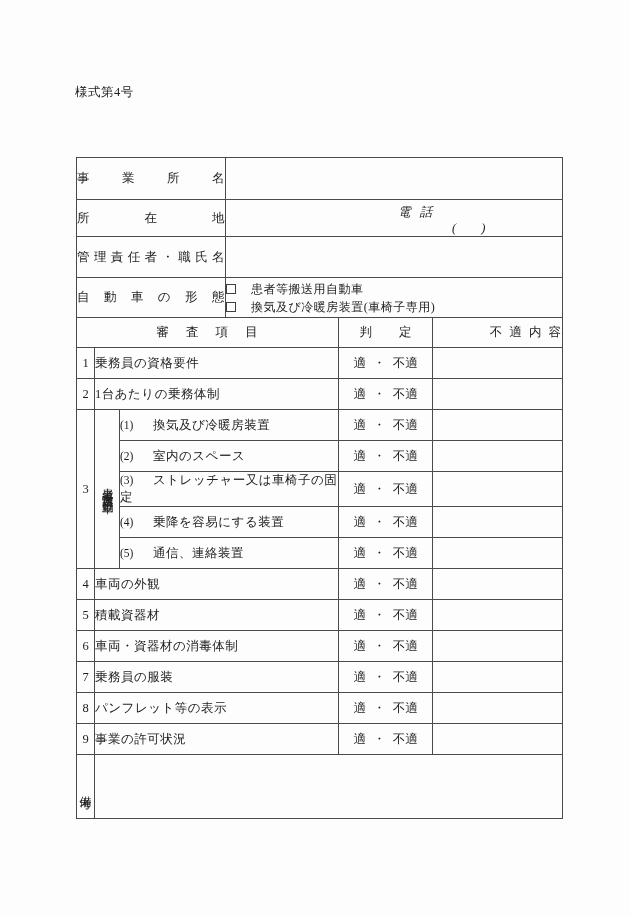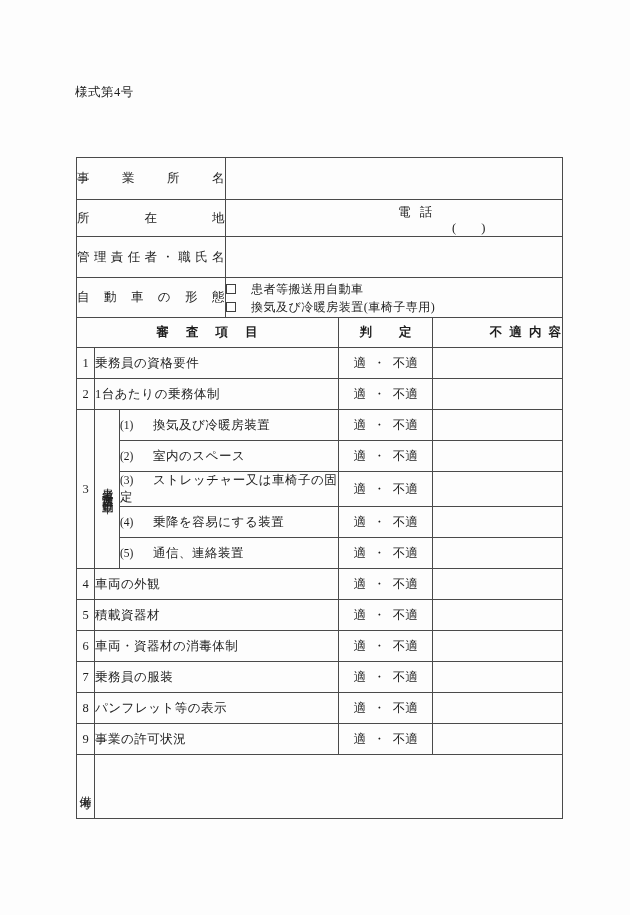--- a/index.html
+++ b/index.html
@@ -49,35 +49,35 @@
   td.info-label {
     text-align: justify;
     text-align-last: justify;
     padding: 0 8px;
     letter-spacing: 0.5px;
   }
   tr.r-info1 { height: 42px; }
   tr.r-info2 { height: 37px; }
   tr.r-info3 { height: 41px; }
   tr.r-info4 { height: 40px; }
-  td.phone-cell { vertical-align: top; }
+  td.phone-cell { vertical-align: top; font-style: italic; }
   .phone-line1 { padding: 5px 0 0 172px; font-size: 12.5px; word-spacing: 6px; line-height: 15px; }
   .phone-line2 { padding: 1px 0 0 226px; font-size: 12.5px; line-height: 15px; }
   td.vehicle-cell { vertical-align: middle; padding-left: 10px; }
   .vehicle-option { line-height: 18px; white-space: nowrap; font-size: 12px; letter-spacing: 0.5px; }
   .cb {
     display: inline-block;
     width: 10px; height: 10px;
     border: 1px solid #3f3f3f;
     margin-right: 15px;
     vertical-align: -1px;
     background: #fdfdfd;
   }
   
-  tr.r-head { height: 30px; font-weight: bold; }
+  tr.r-head { height: 30px; }
   td.head-item { text-align: center; word-spacing: 12px; letter-spacing: 1px; }
   td.head-judge { text-align: center; word-spacing: 24px; }
   td.head-content { text-align: right; word-spacing: 2px; letter-spacing: 1px; }
   tr.r-item { height: 31px; }
   td.num { text-align: center; font-size: 11.5px; }
   td.item { padding-left: 9px; letter-spacing: 0.5px; }
   td.subitem { padding-left: 18px; letter-spacing: 0.5px; }
   .sub-num { display: inline-block; width: 33px; font-size: 11.5px; letter-spacing: 0; }
   td.judge { text-align: center; word-spacing: 4px; }
   td.vgroup { text-align: center; vertical-align: middle; }

